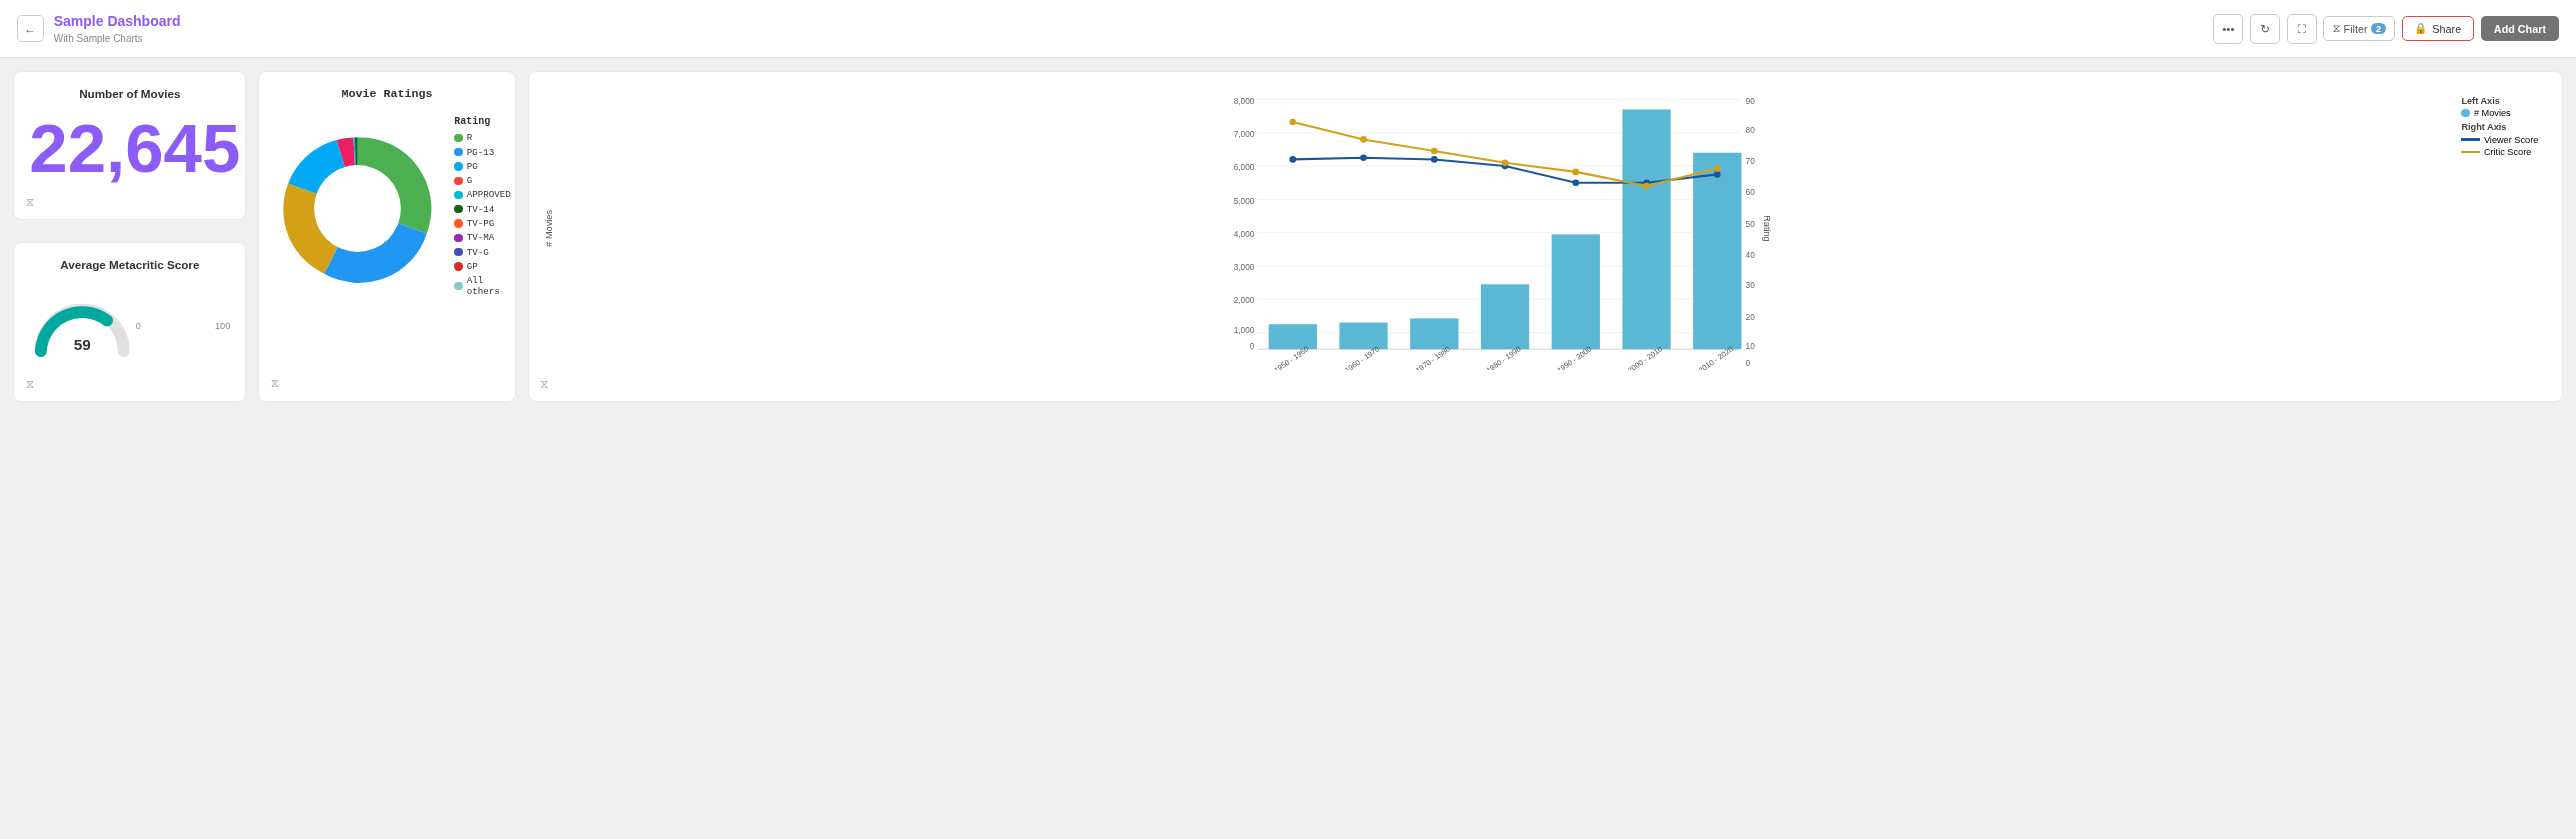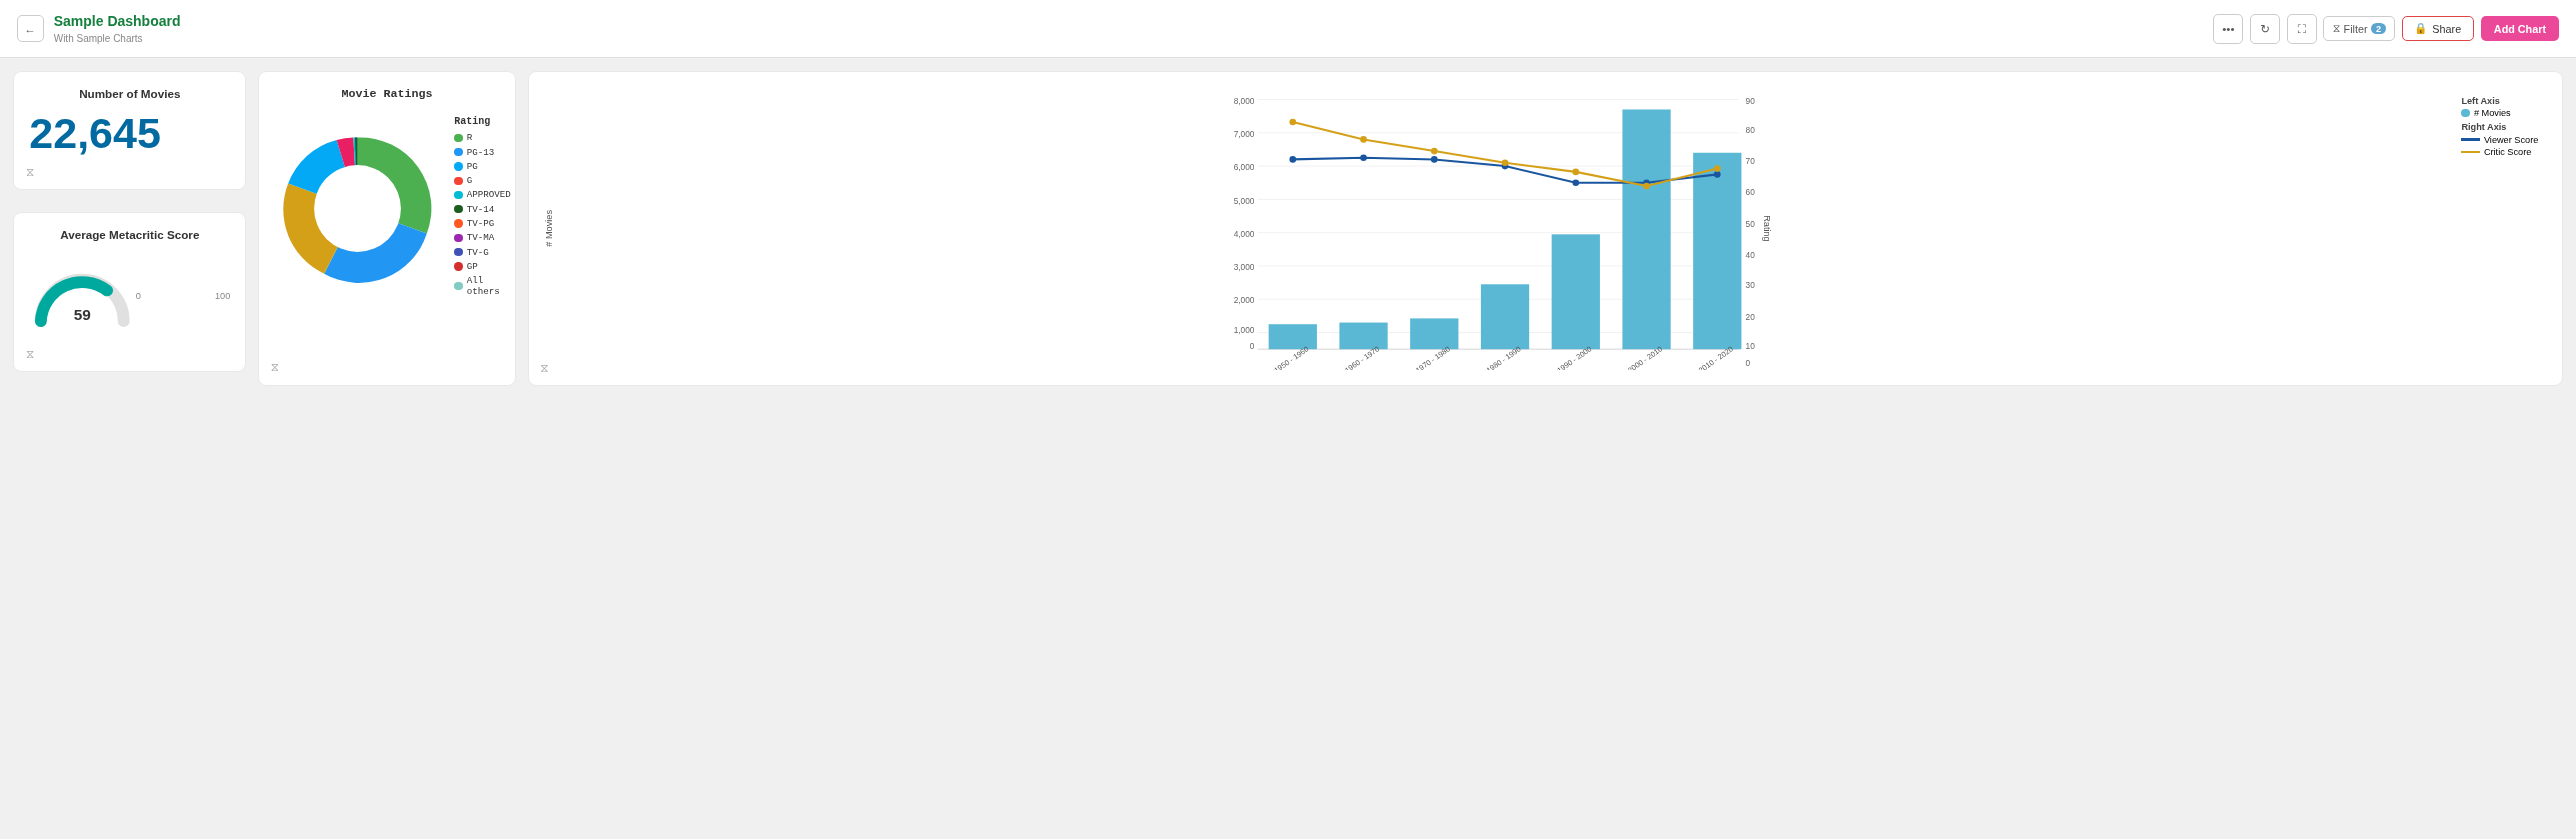--- a/index.html
+++ b/index.html
@@ -9,21 +9,21 @@
       display: flex; align-items: center; justify-content: space-between;
       padding: 8.3px 16.7px; background: #fff; border-bottom: 0.8px solid #e0e0e0;
       height: 58px;
     }
     .header-left { display: flex; align-items: center; gap: 10px; }
     .back-btn {
       width: 27px; height: 27px; border: 0.8px solid #ccc; border-radius: 5px;
       background: #fff; cursor: pointer; display: flex; align-items: center; justify-content: center;
       font-size: 11.7px; color: #555;
     }
-    .header-title { font-size: 14px; font-weight: 600; color: #15803d; }
+    .header-title { font-size: 14px; font-weight: 600; color: #8b5cf6; }
     .header-subtitle { font-size: 10px; color: #888; margin-top: 4px; }
     .header-right { display: flex; align-items: center; gap: 6.7px; }
     .icon-btn {
       width: 30px; height: 30px; border: 0.8px solid #ccc; border-radius: 5px;
       background: #fff; cursor: pointer; display: flex; align-items: center; justify-content: center;
       font-size: 11.7px; color: #555;
     }
     .filter-btn {
       display: flex; align-items: center; gap: 3.3px;
       padding: 5px 8.3px; border: 0.8px solid #ccc; border-radius: 5px;
@@ -32,38 +32,38 @@
     .filter-badge {
       background: #5ba4cf; color: #fff; border-radius: 8.3px;
       padding: 0.8px 5px; font-size: 9.2px; font-weight: 600;
     }
     .share-btn {
       display: flex; align-items: center; gap: 4.2px;
       padding: 5px 11.7px; border: 1.7px solid #e04444; border-radius: 5px;
       background: #fff; cursor: pointer; font-size: 10.8px; color: #333; font-weight: 500;
     }
     .add-chart-btn {
-      padding: 6.7px 13.3px; background: #ec4899; color: #fff; border: none;
+      padding: 6.7px 13.3px; background: #737373; color: #fff; border: none;
       border-radius: 5px; cursor: pointer; font-size: 10.8px; font-weight: 600;
     }
 
     .dashboard { display: flex; gap: 11.7px; padding: 13.3px; }
     .left-col { display: flex; flex-direction: column; gap: 22px; width: 233px; flex-shrink: 0; }
     .mid-col { width: 258px; flex-shrink: 0; }
     .right-col { flex: 1; }
 
     .card {
       background: #fff; border-radius: 8.3px; border: 0.8px solid #e8e8e8;
       padding: 15px; position: relative;
     }
     .card-title { font-size: 11.7px; font-weight: 600; color: #333; text-align: center; margin-bottom: 6.7px; }
     .filter-icon { position: absolute; bottom: 10px; left: 11.7px; color: #aaa; font-size: 11.7px; }
 
     
-    .big-number { font-size: 43px; font-weight: 700; color: #0369a1; text-align: left; margin: 8.3px 0 16.7px; }
+    .big-number { font-size: 69px; font-weight: 700; color: #8b5cf6; text-align: left; margin: 8.3px 0 16.7px; }
 
     
     .gauge-container { display: flex; flex-direction: row; align-items: center; padding: 8.3px 0 16.7px; }
     .gauge-svg { display: block; }
     .gauge-labels { display: flex; justify-content: space-between; width: 133px; font-size: 9.2px; color: #888; margin-top: -3.3px; }
 
     
     .donut-area { display: flex; align-items: center; gap: 13.3px; padding: 8.3px 0; }
     .donut-svg { flex-shrink: 0; }
     .legend { font-size: 9.2px; color: #333; }

